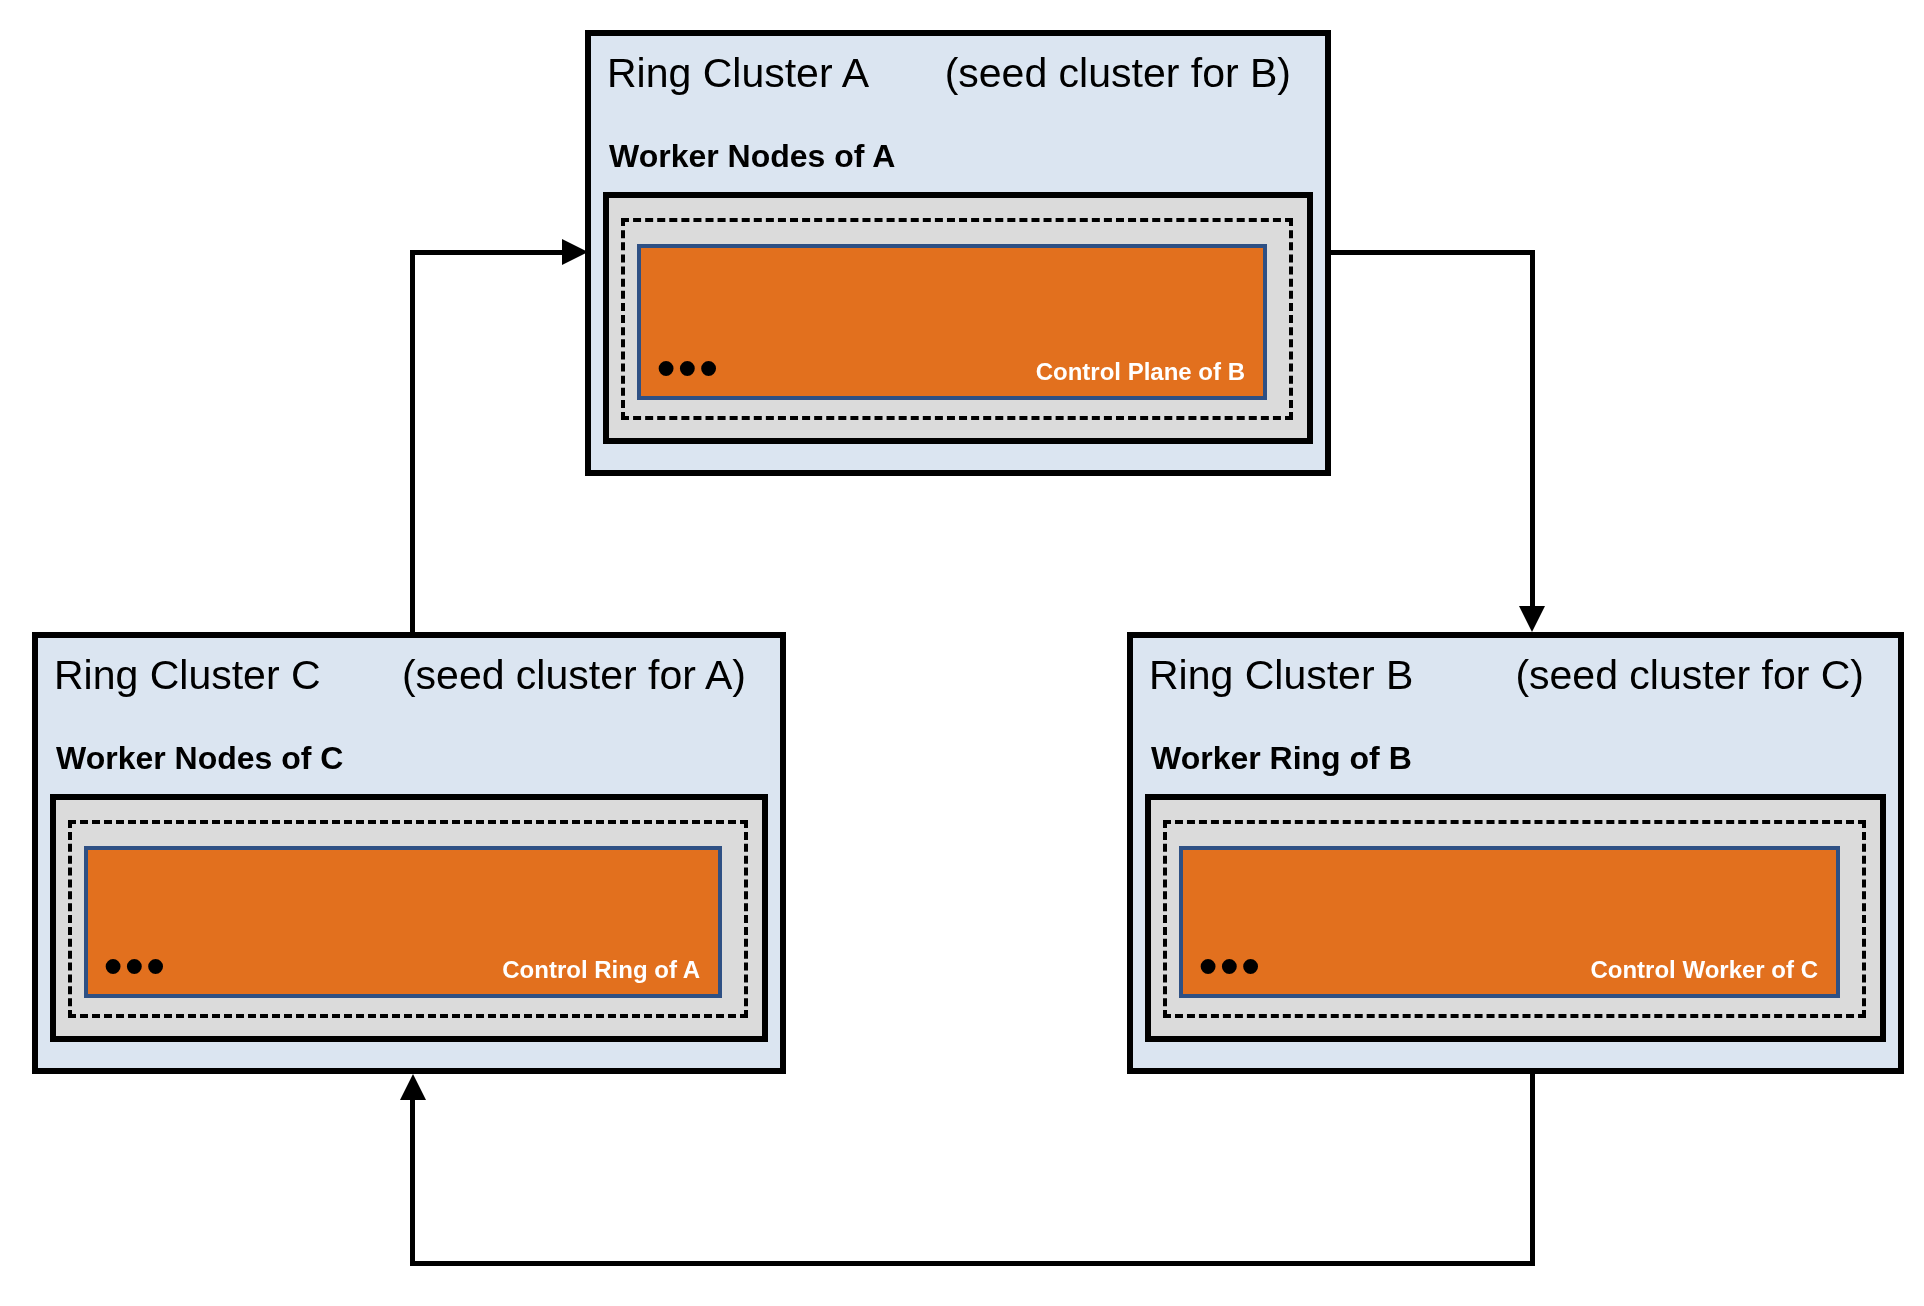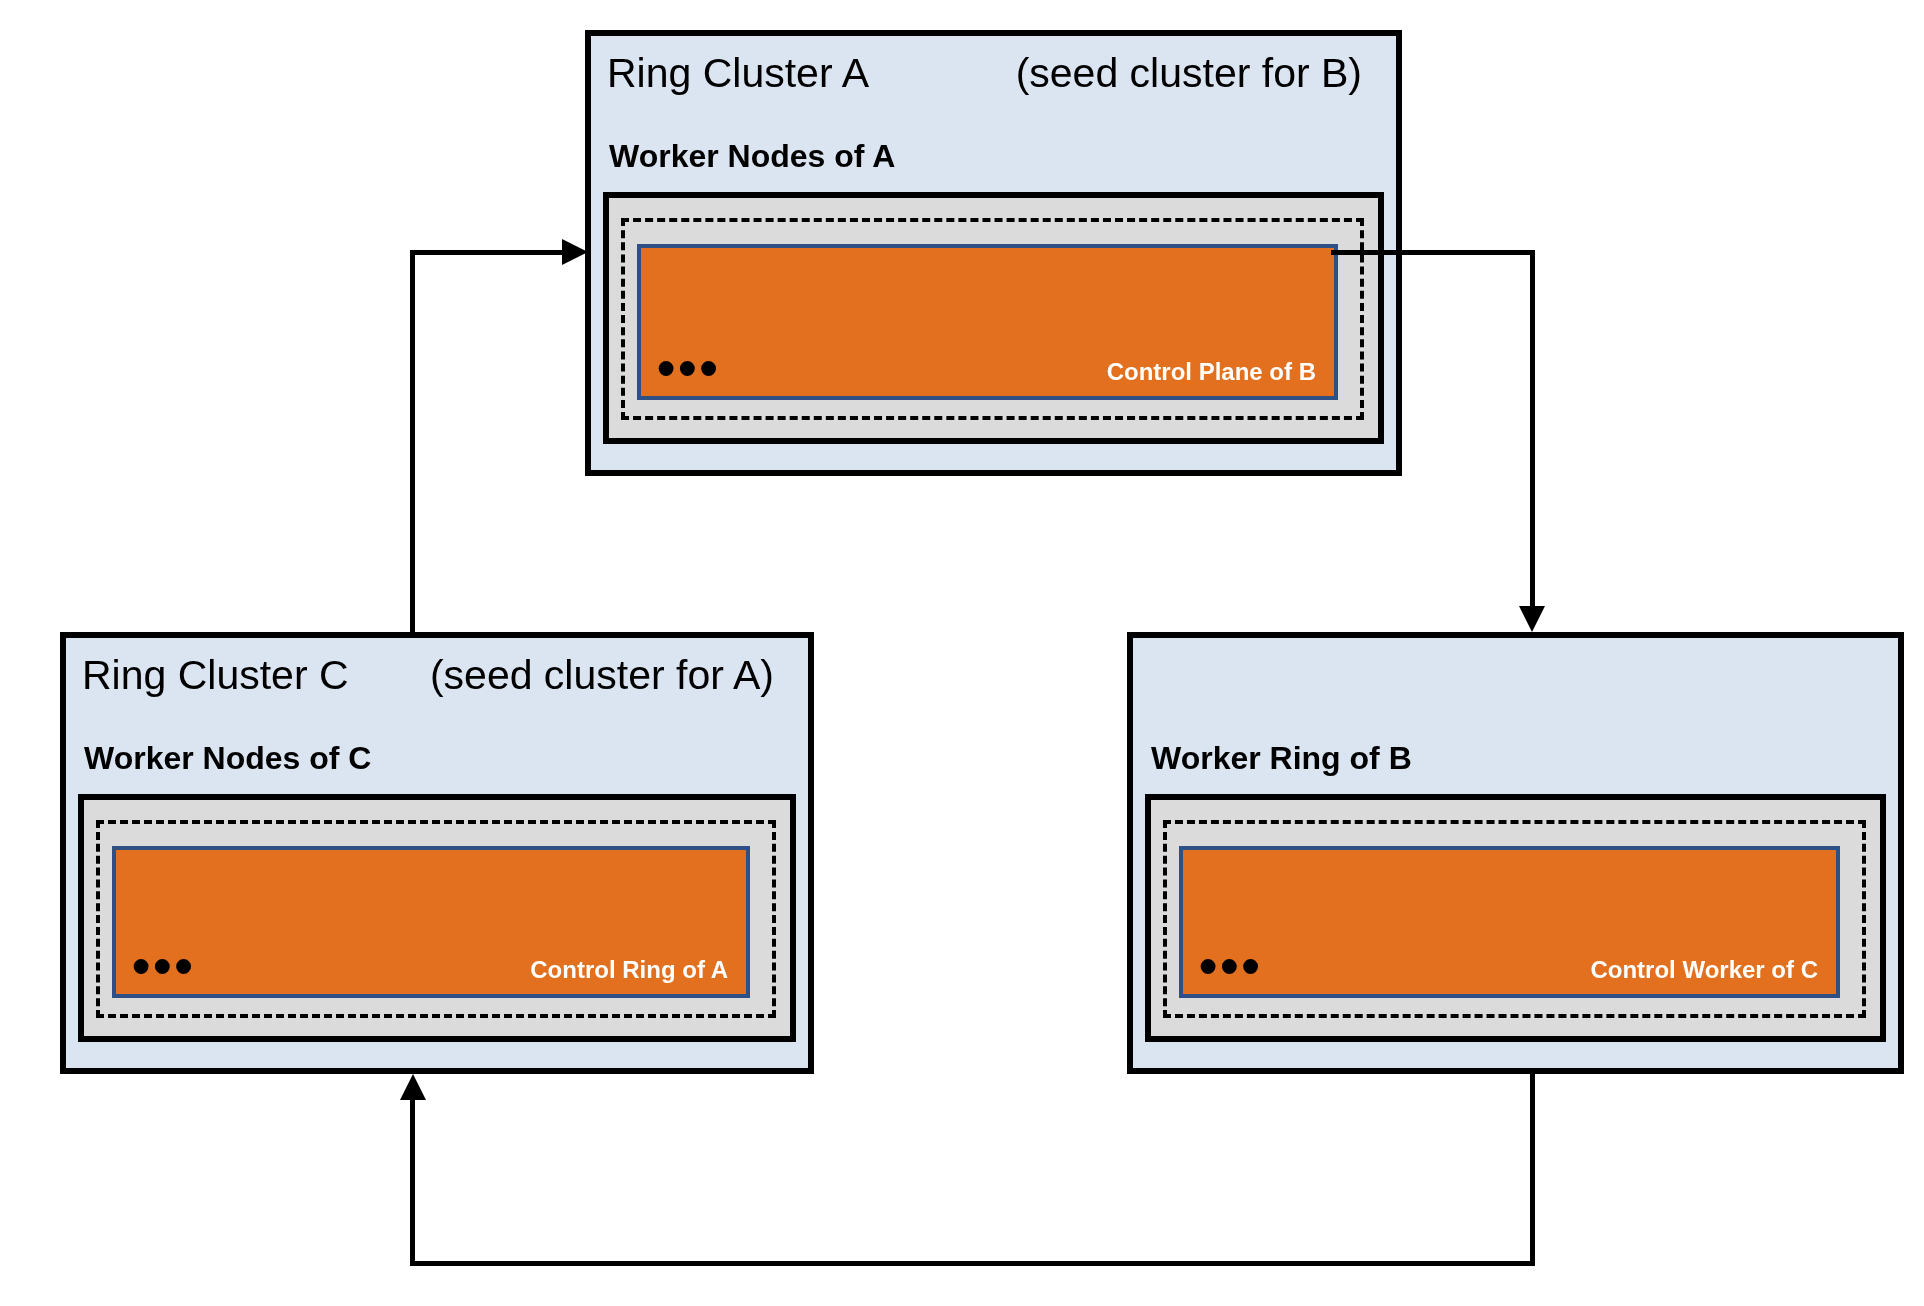--- a/index.html
+++ b/index.html
@@ -15,22 +15,22 @@
     overflow: hidden;
   }
 
   
   .cluster {
     position: absolute;
     background: var(--cluster-fill, #dbe5f1);
     border: 6px solid var(--cluster-border, #000);
     box-sizing: border-box;
   }
-  .pos-a { left: 585px;  top: 30px;  width: 817px; height: 446px; text-align: right; }
-  .pos-c { left: 32px;   top: 632px; width: 754px; height: 442px; margin-left: 28px; }
+  .pos-a { left: 585px;  top: 30px;  width: 746px; height: 446px; text-align: right; }
+  .pos-c { left: 32px;   top: 632px; width: 754px; height: 442px; }
   .pos-b { left: 1127px; top: 632px; width: 777px; height: 442px; }
 
   .title-row {
     position: absolute;
     left: 16px; right: 34px; top: 14px;
     display: flex;
     justify-content: space-between;
     align-items: baseline;
     font-size: 41px;
     line-height: 1.15;
@@ -144,20 +144,24 @@
       <div class="dashed-boundary">
         <div class="control-plane">
           <span class="dots">•••</span>
           <span class="cp-label">Control Ring of A</span>
         </div>
       </div>
     </div>
   </div>
 
   <div class="cluster pos-b">
+    <div class="title-row">
+      <span>Ring Cluster B</span>
+      <span>(seed cluster for C)</span>
+    </div>
     <div class="worker-label">Worker Ring of B</div>
     <div class="node-box">
       <div class="dashed-boundary">
         <div class="control-plane">
           <span class="dots">•••</span>
           <span class="cp-label">Control Worker of C</span>
         </div>
       </div>
     </div>
   </div>

